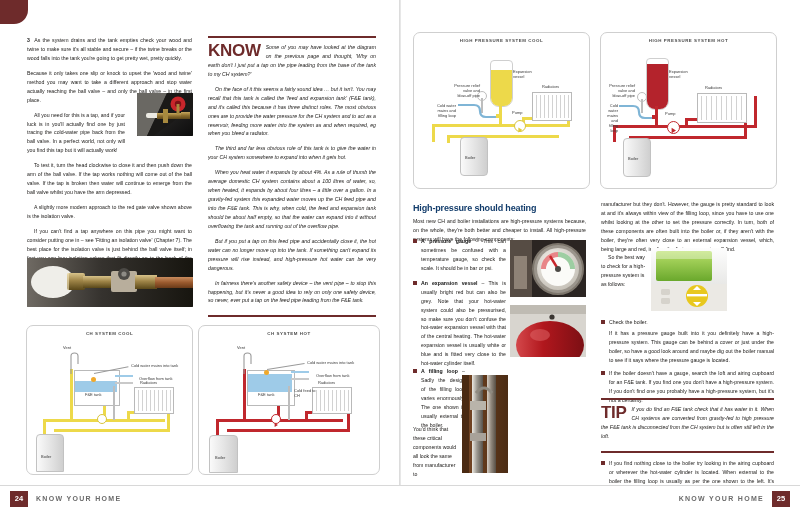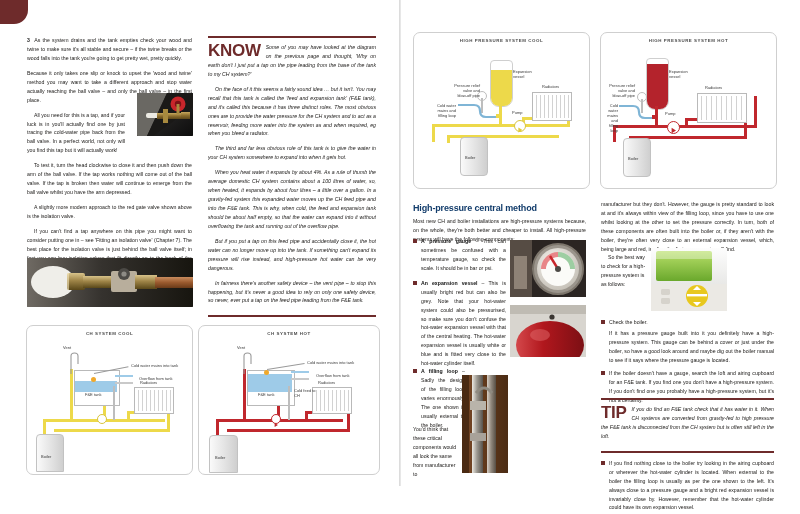--- a/index.html
+++ b/index.html
@@ -403,21 +403,21 @@
 
     <div class="dlabel" style="left:68px;top:36px;width:24px;">Expansion vessel</div>
     <div class="dlabel" style="left:8px;top:50px;width:26px;text-align:right;">Pressure relief valve and blow-off pipe</div>
     <div class="dlabel" style="left:1px;top:70px;width:16px;text-align:right;">Cold water mains and filling loop</div>
     <div class="dlabel" style="left:64px;top:78px;">Pump</div>
     <div class="dlabel" style="left:104px;top:52px;">Radiators</div>
     <div class="dlabel" style="left:27px;top:123px;">Boiler</div>
   </div>
 
   <div class="col" style="left:413px;top:203px;width:173px;">
-    <h2 class="sec">High-pressure central method</h2>
+    <h2 class="sec">High-pressure should heating</h2>
     <p class="body-text">Most new CH and boiler installations are high-pressure systems because, on the whole, they're both better and cheaper to install. All high-pressure systems will have the following components:</p>
   </div>
 
   <div class="col" style="left:413px;top:237px;width:93px;">
     <div class="bul">
       <b>A pressure gauge</b><span> – This can sometimes be confused with a temperature gauge, so check the scale. It should be in bar or psi.</span>
     </div>
     <div class="bul">
       <b>An expansion vessel</b><span> – This is usually bright red but can also be grey. Note that your hot-water system could also be pressurised, so make sure you don't confuse the hot-water expansion vessel with that of the central heating. The hot-water expansion vessel is usually white or blue and is fitted very close to the hot-water cylinder itself.</span>
     </div>
@@ -547,14 +547,20 @@
       <div class="note-text">
         <p>If you do find an F&amp;E tank check that it has water in it. When CH systems are converted from gravity-fed to high pressure the F&amp;E tank is disconnected from the CH system but is often still left in the loft.</p>
       </div>
     </div>
     <div class="rule-after"></div>
     <div class="bul">
       <span>If you find nothing close to the boiler try looking in the airing cupboard or wherever the hot-water cylinder is located. When external to the boiler the filling loop is usually as per the one shown to the left. It's always close to a pressure gauge and a bright red expansion vessel is invariably close by. However, remember that the hot-water cylinder could have its own expansion vessel.</span>
     </div>
   </div>
 
+  <div class="footer">
+    <div class="folio left">24</div>
+    <div class="runhead left">KNOW YOUR HOME</div>
+    <div class="runhead right">KNOW YOUR HOME</div>
+    <div class="folio right">25</div>
+  </div>
 
 </div>
 
 </body></html>

